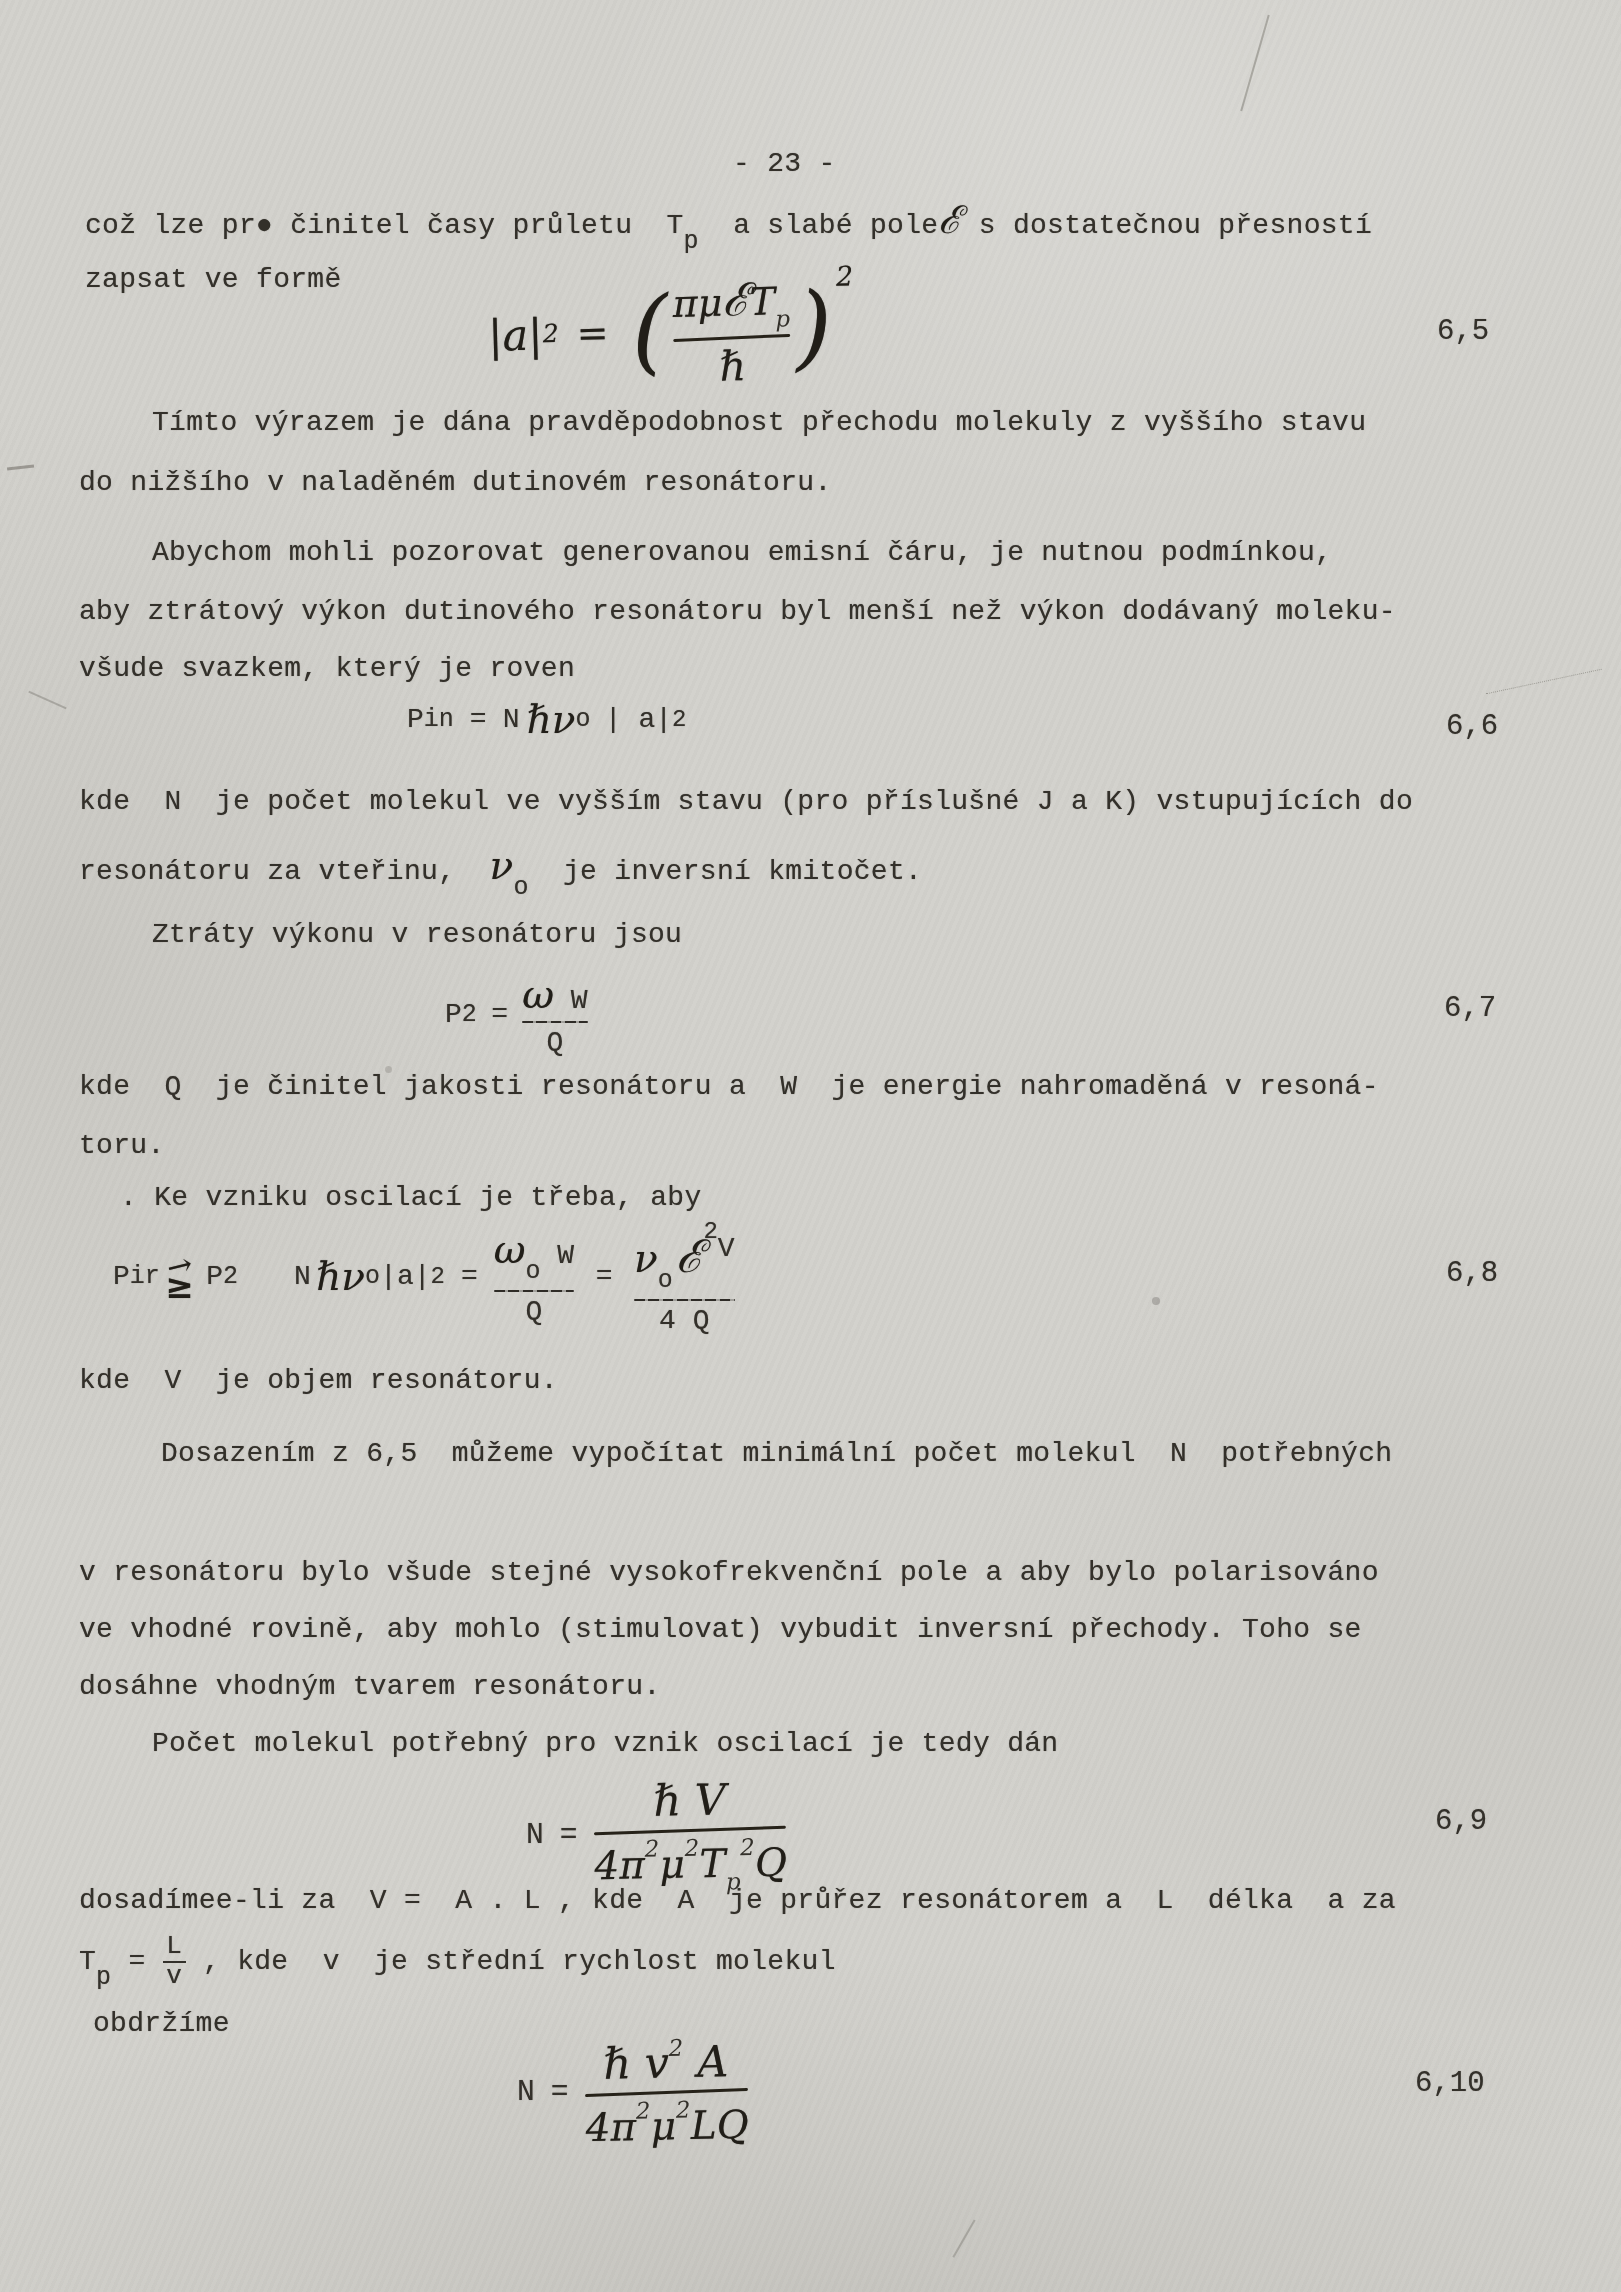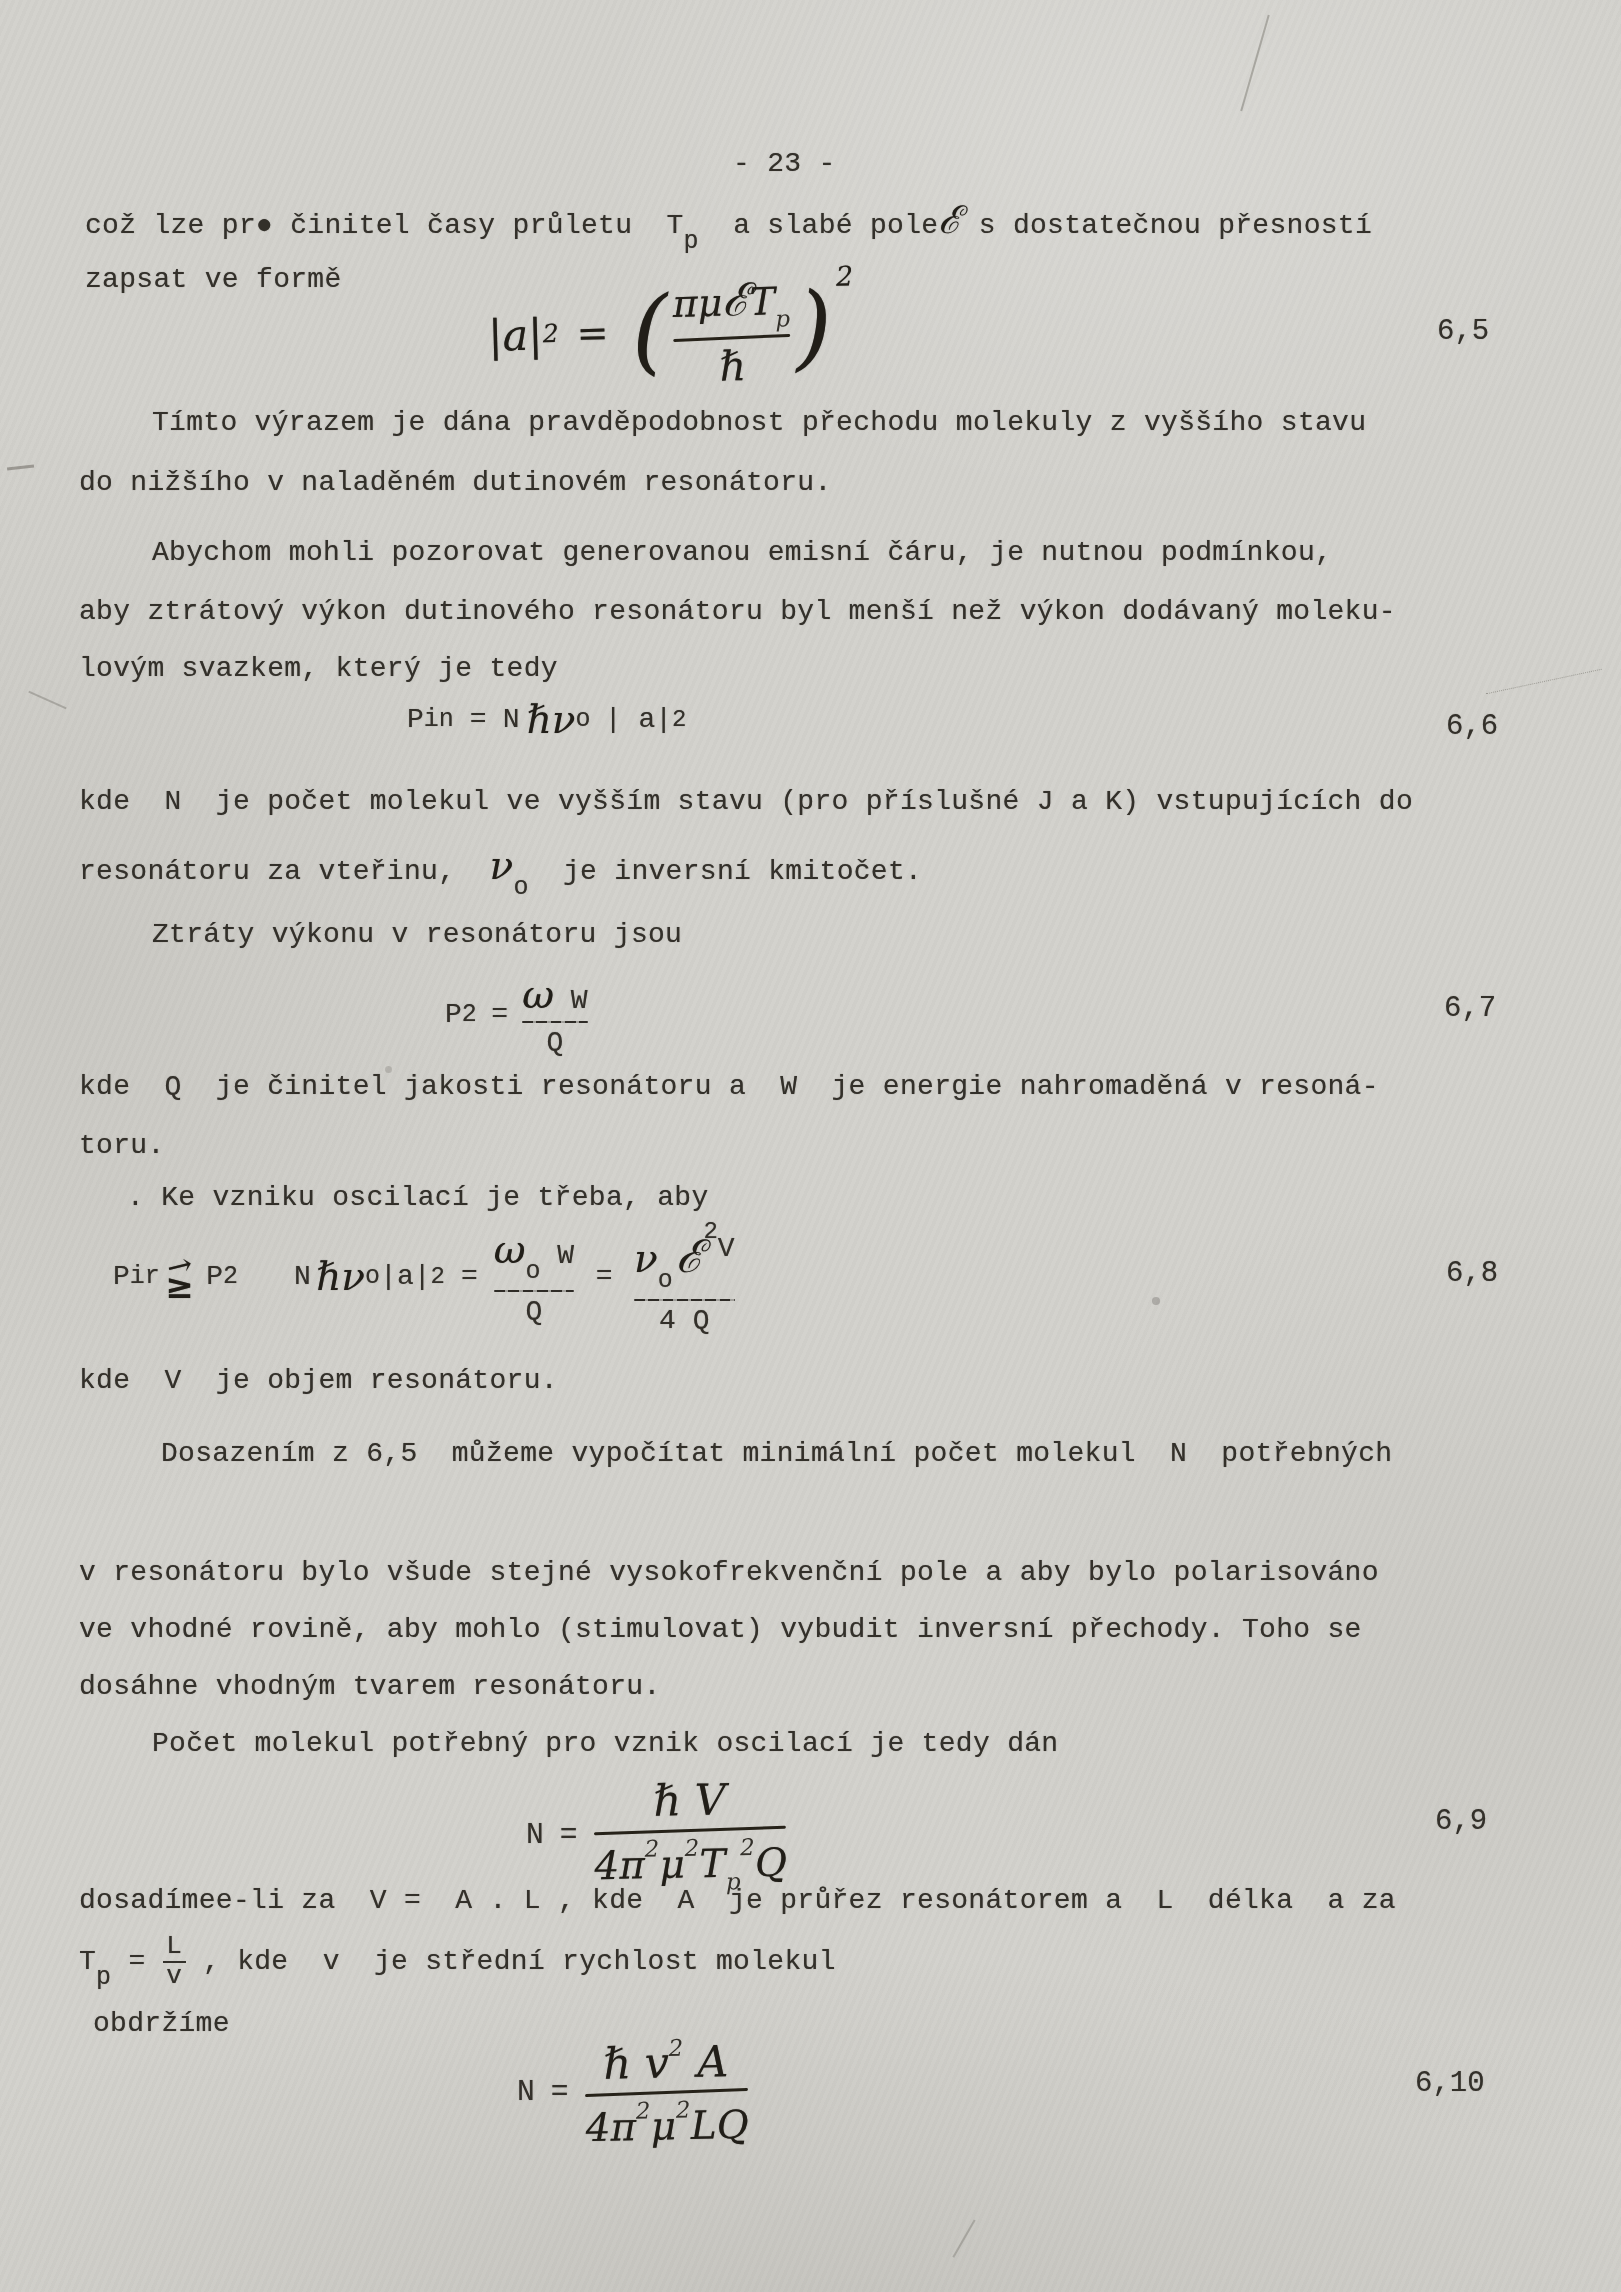--- a/index.html
+++ b/index.html
@@ -76,21 +76,21 @@
     <span class="hw paren">)</span>
     <span class="hw" style="font-size:27px;align-self:flex-start;margin-top:-3.6px;">2</span>
   </div>
   <div class="eqnum" style="left:1437px;top:315px;">6,5</div>
 
   <div class="t" style="left:152px;top:407px;">Tímto výrazem je dána pravděpodobnost přechodu molekuly z vyššího stavu</div>
   <div class="t" style="left:79px;top:467px;">do nižšího v naladěném dutinovém resonátoru.</div>
 
   <div class="t" style="left:152px;top:537px;">Abychom mohli pozorovat generovanou emisní čáru, je nutnou podmínkou,</div>
   <div class="t" style="left:79px;top:596px;">aby ztrátový výkon dutinového resonátoru byl menší než výkon dodávaný moleku-</div>
-  <div class="t" style="left:79px;top:653px;">lovým svazkem, který je tedy</div>
+  <div class="t" style="left:79px;top:653px;">všude svazkem, který je roven</div>
 
   <div class="eq" style="left:407px;top:697px;">
     <span class="tq">P</span>
       <span class="tq sub">in</span>
     <span class="tq" style="margin:0 16px;">=</span>
     <span class="tq">N</span>
     <span class="hw" style="font-size:39px;margin-left:7.2px;">ℏν</span>
       <span class="tq sub">o</span>
     <span class="tq" style="margin-left:14.3px;">| a|</span>
       <span class="tq sup2">2</span>
@@ -110,21 +110,21 @@
       <span><span class="hw" style="font-size:39px;">ω</span><span class="tq"> W</span></span>
       <span class="fbar tbar"></span>
       <span><span class="tq">Q</span></span>
     </span>
   </div>
   <div class="eqnum" style="left:1444px;top:992px;">6,7</div>
 
   <div class="t" style="left:79px;top:1071px;">kde  Q  je činitel jakosti resonátoru a  W  je energie nahromaděná v resoná-</div>
   <div class="t" style="left:79px;top:1130px;">toru.</div>
 
-  <div class="t" style="left:127px;top:1182px;text-align:center;">. Ke vzniku oscilací je třeba, aby</div>
+  <div class="t" style="left:120px;top:1182px;text-align:center;">. Ke vzniku oscilací je třeba, aby</div>
 
   <div class="eq" style="left:113px;top:1218px;">
     <span class="tq">P</span>
       <span class="tq sub">ir</span>
     <span class="geqstack hw"><span class="arr">→</span><span class="geq">≥</span></span>
     <span class="tq">P</span>
       <span class="tq sub">2</span>
     <span class="tq" style="margin-left:56px;">N</span>
     <span class="hw" style="font-size:39px;margin-left:5.4px;">ℏν</span>
       <span class="tq sub">o</span>

